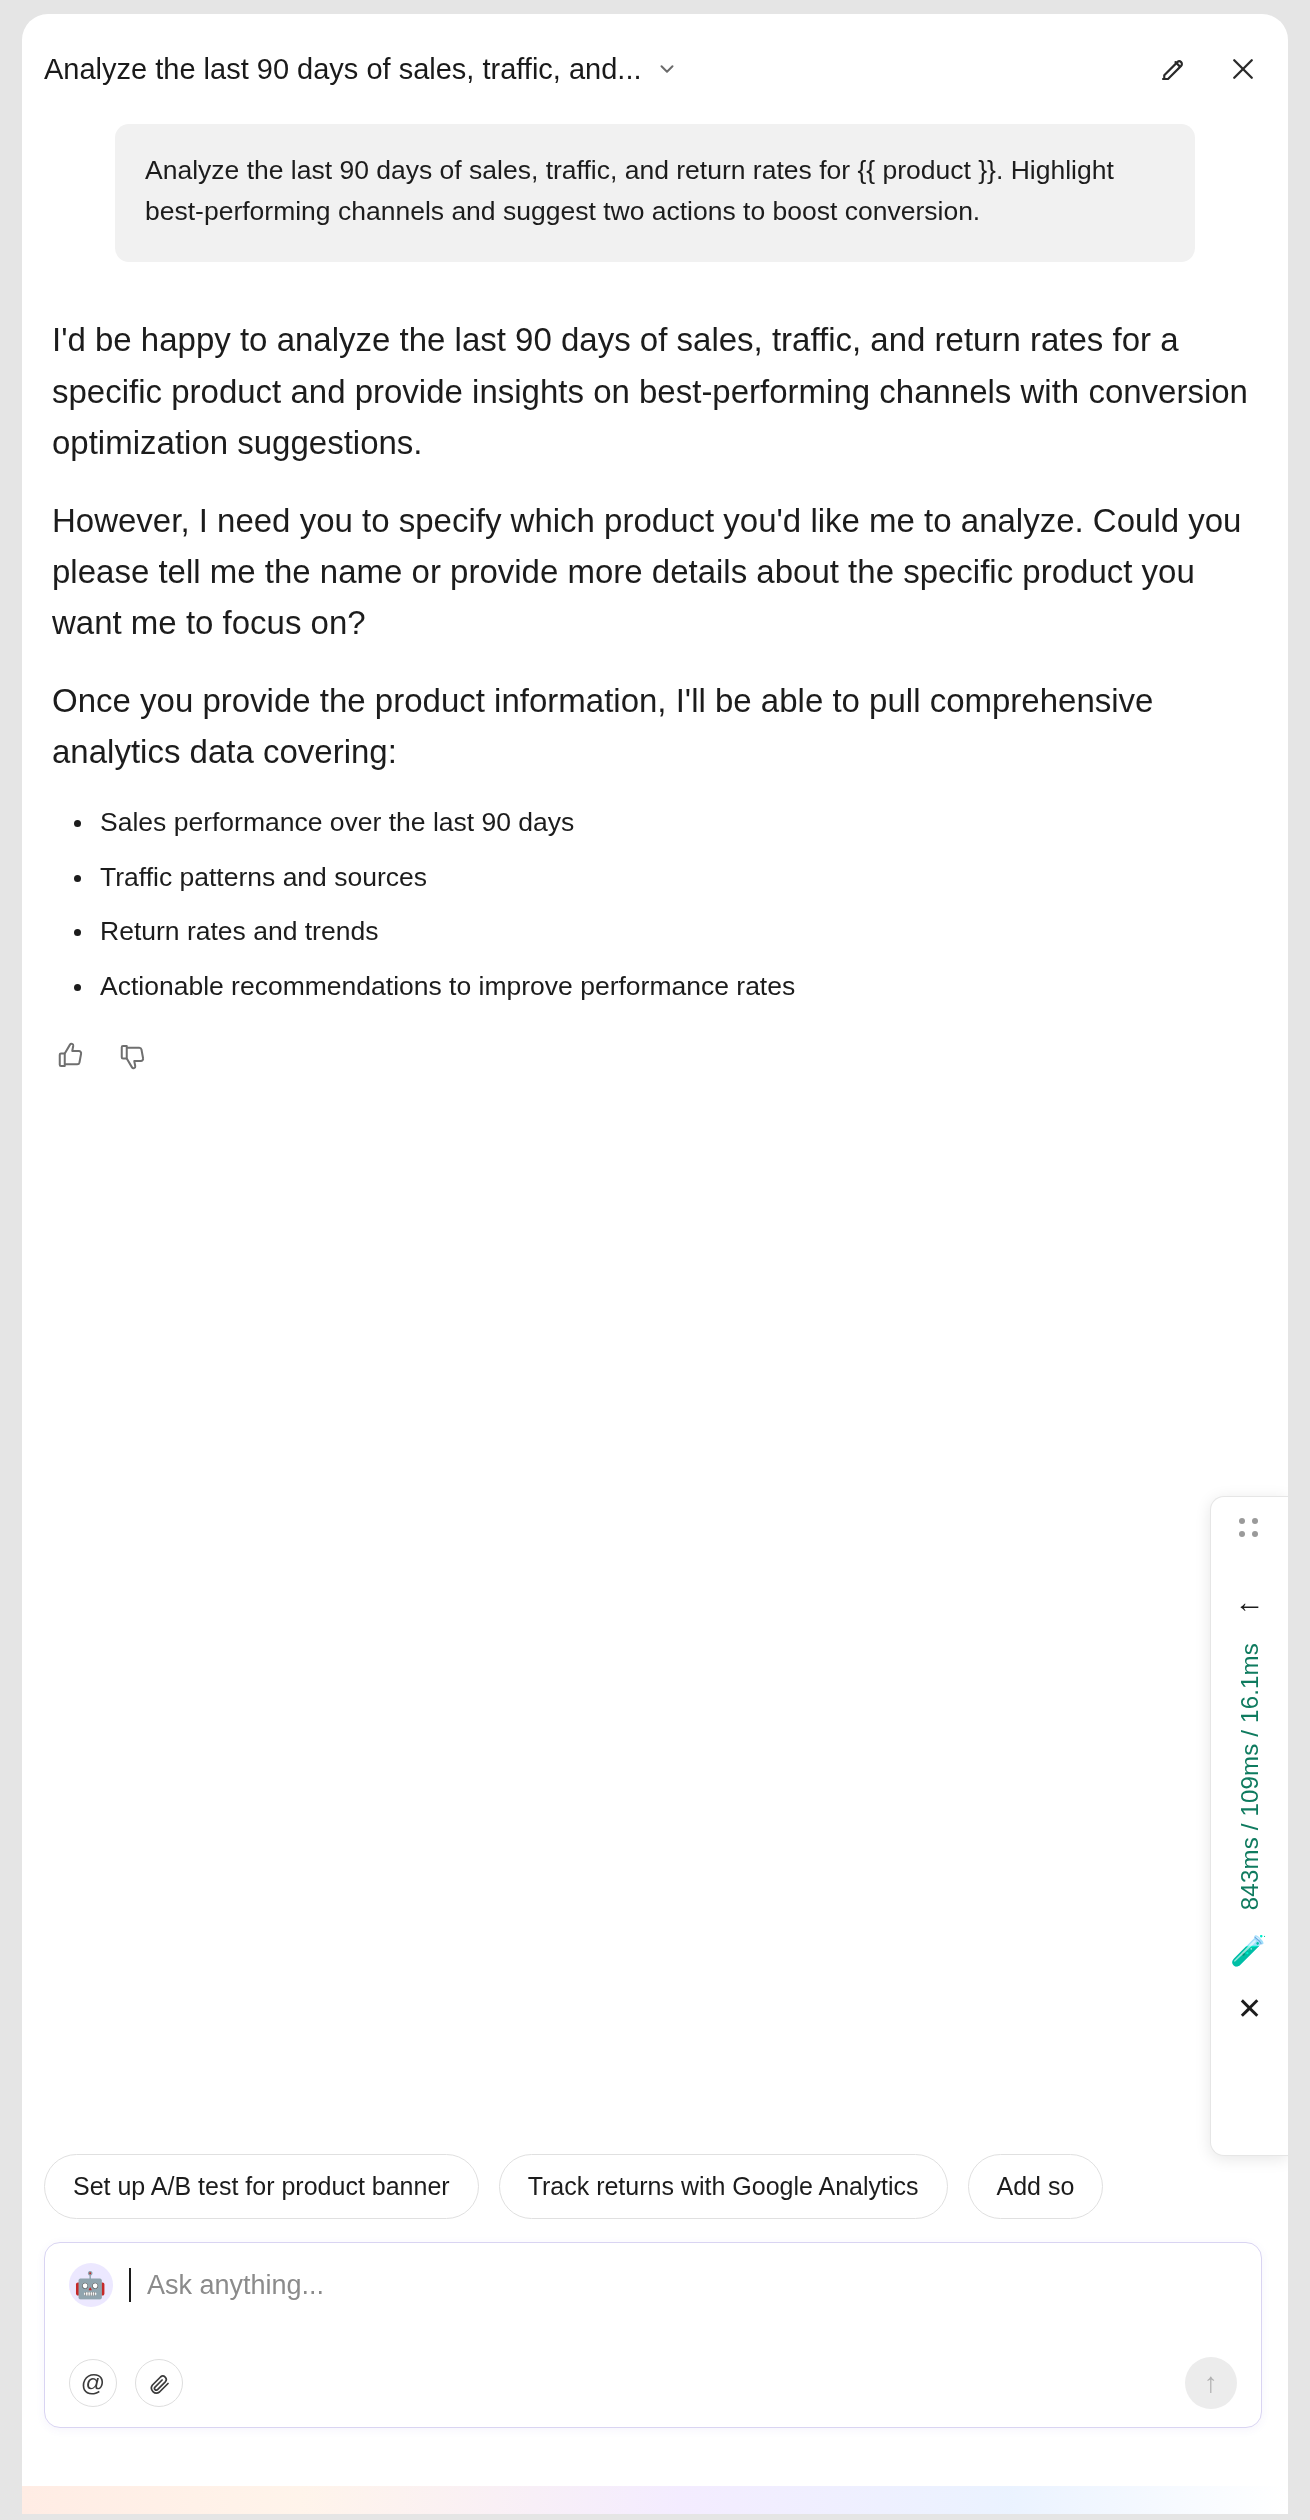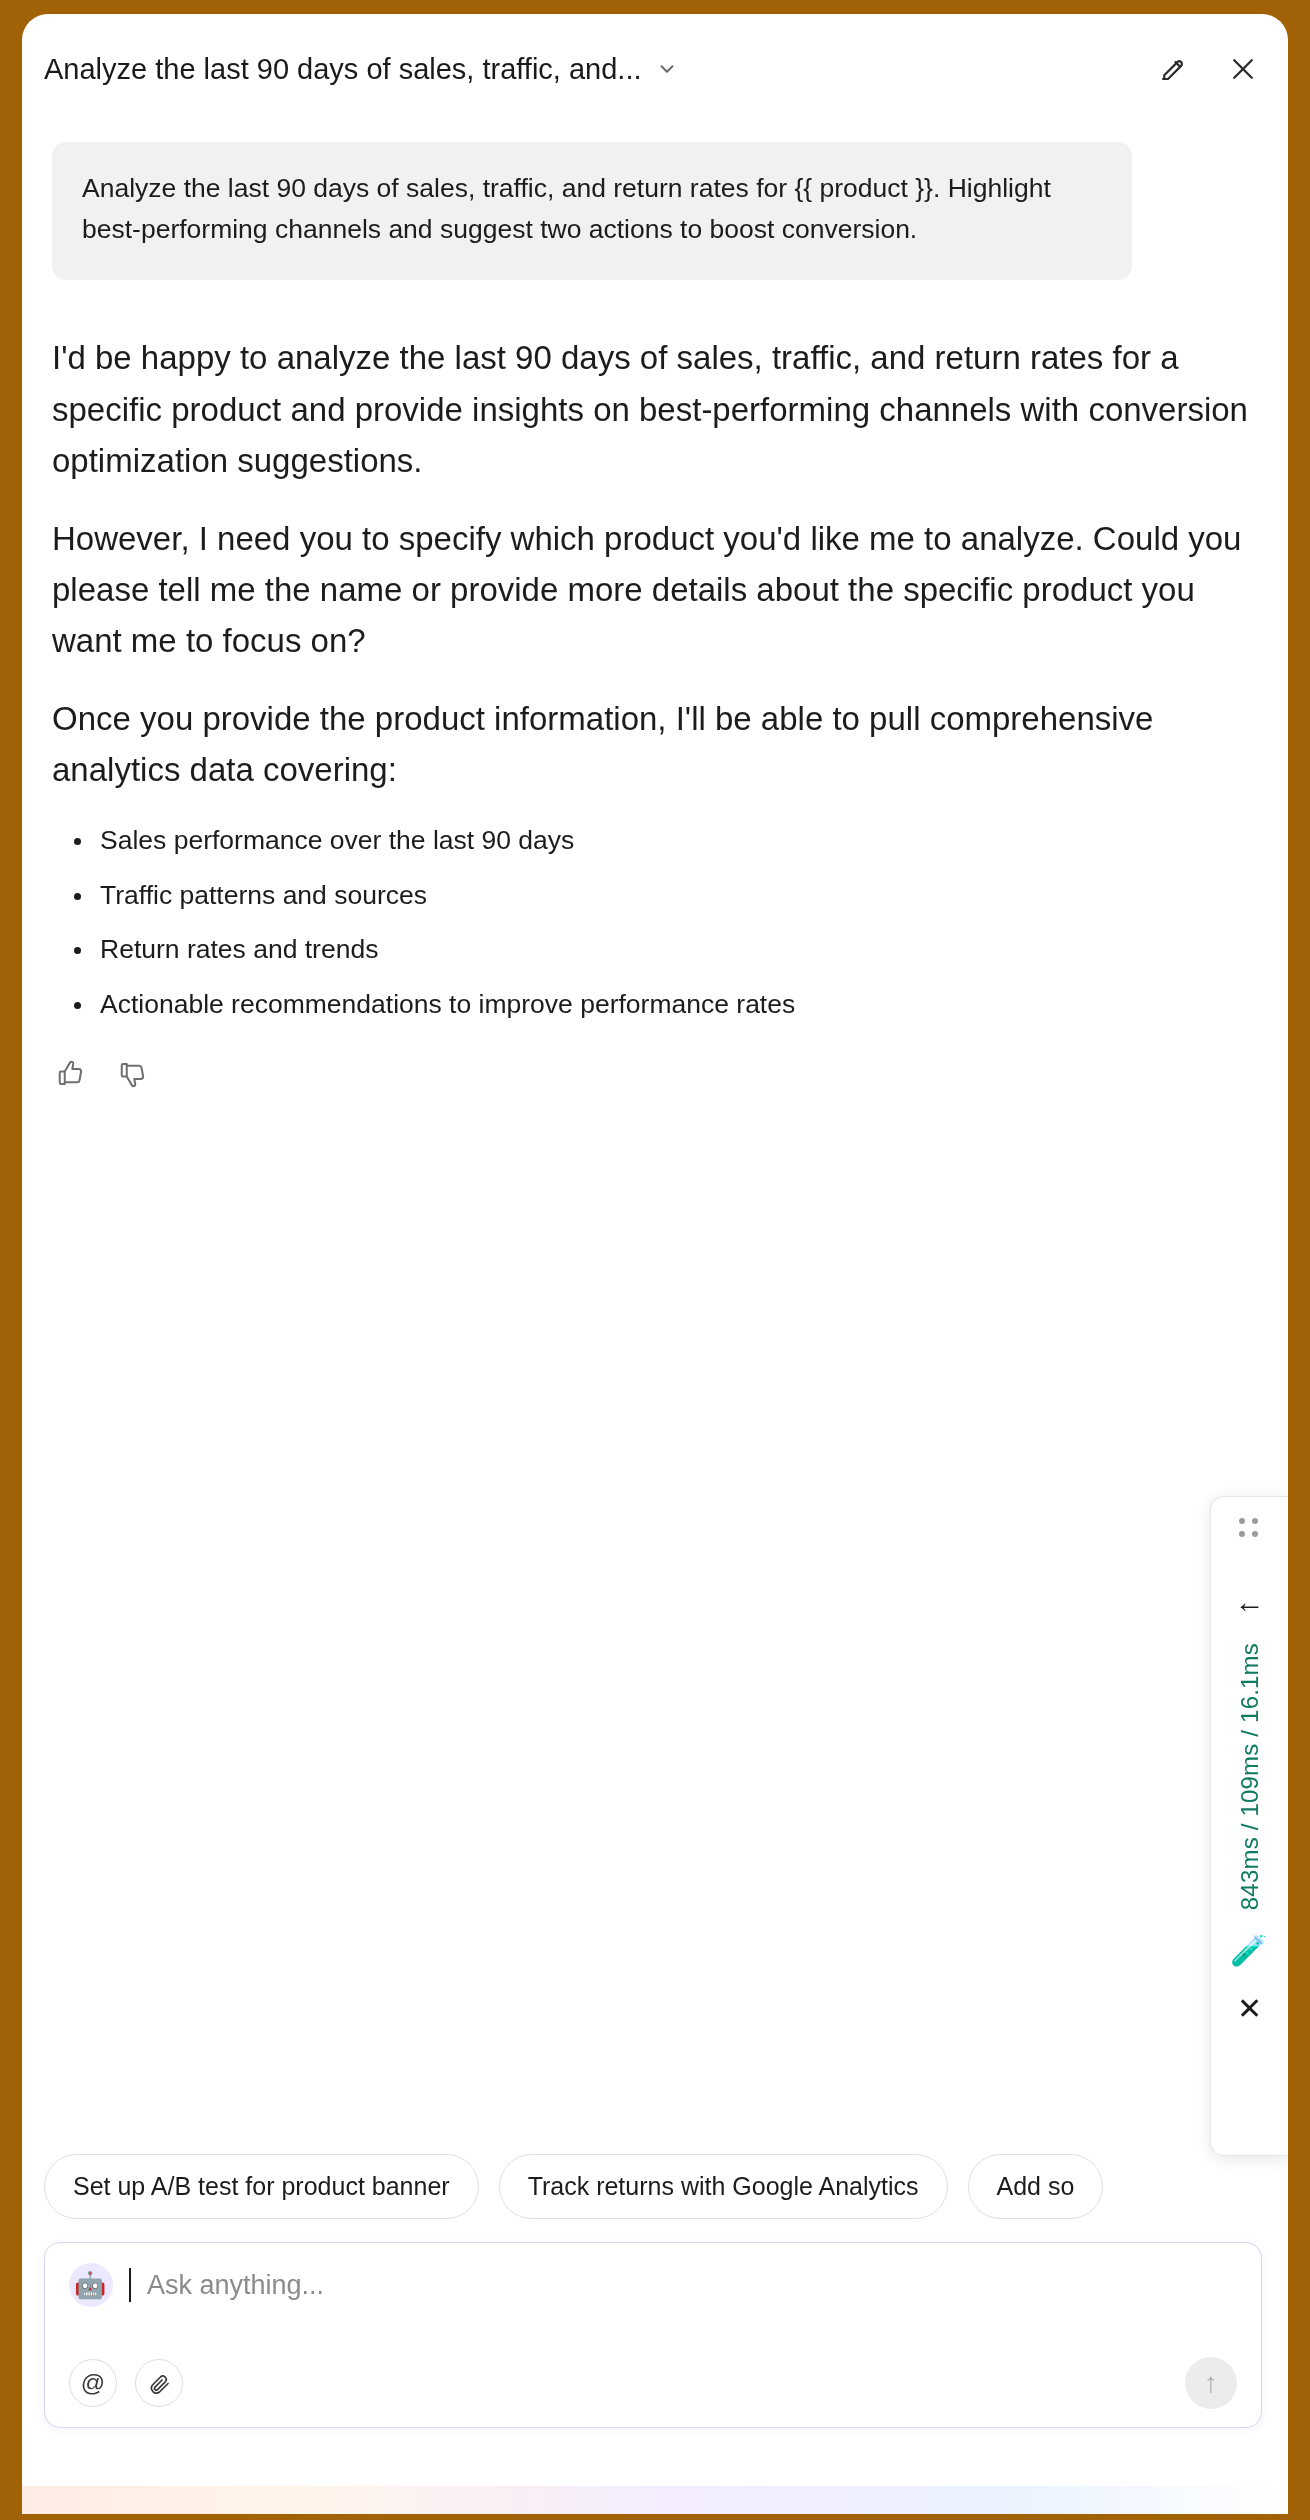--- a/index.html
+++ b/index.html
@@ -6,21 +6,21 @@
   html, body {
     width: 1310px;
     height: 2520px;
     background: #000;
     font-family: "Liberation Sans", sans-serif;
   }
   .device {
     position: relative;
     width: 1310px;
     height: 2520px;
-    background: #a16207;
+    background: #e5e5e5;
     overflow: hidden;
   }
   .screen {
     position: absolute;
     left: 22px;
     top: 14px;
     width: 1266px;
     height: 2500px;
     background: #fff;
     border-radius: 26px 26px 0 0;
@@ -67,22 +67,22 @@
     color: #2a2a2a;
     cursor: pointer;
   }
 
   
   .conversation {
     padding: 0 30px;
   }
   .user-row {
     display: flex;
-    justify-content: flex-start;
-    margin-top: 18px;
+    justify-content: center;
+    margin-top: 0;
   }
   .user-bubble {
     background: #f1f1f1;
     border-radius: 14px;
     padding: 26px 30px 30px 30px;
     max-width: 1080px;
     font-size: 26.5px;
     line-height: 1.55;
     color: #1c1c1c;
   }

